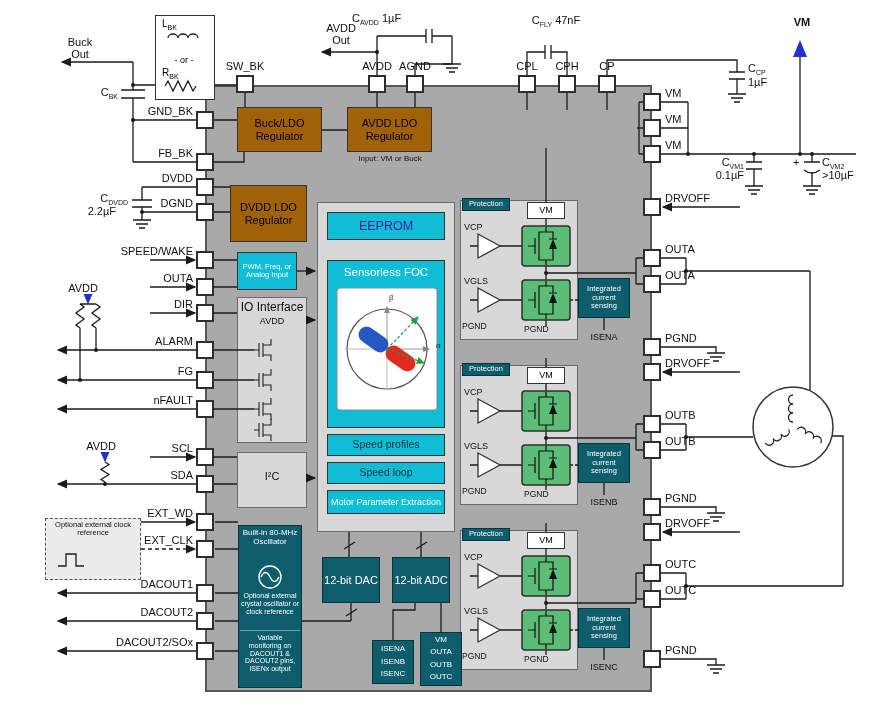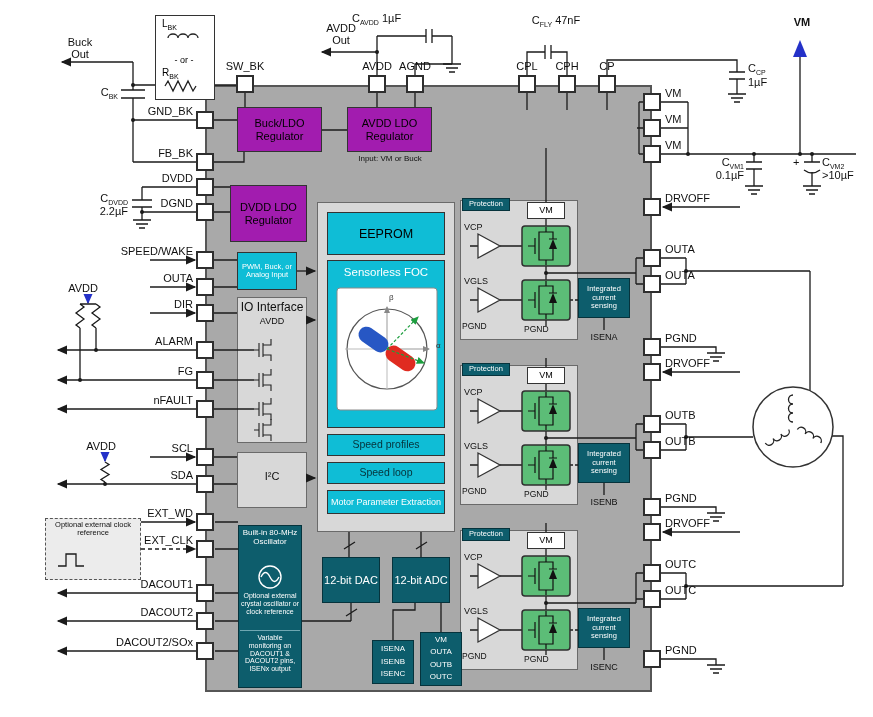--- a/index.html
+++ b/index.html
@@ -5,21 +5,21 @@
   html,body{margin:0;padding:0;background:#fff}
   #canvas{position:relative;width:873px;height:717px;background:#fff;font-family:"Liberation Sans",sans-serif;overflow:hidden}
   .under{position:absolute;z-index:0;box-sizing:border-box}
   #wires{position:absolute;left:0;top:0;z-index:1}
   #overlay{position:absolute;left:0;top:0;z-index:3;pointer-events:none}
   .blk{position:absolute;z-index:2;display:flex;align-items:center;justify-content:center;text-align:center;
        border:1.5px solid #333;box-sizing:border-box;line-height:1.12}
   .pin{position:absolute;z-index:4;width:18px;height:18px;background:#fff;border:2px solid #2e2e2e;box-sizing:border-box}
   .lbl{position:absolute;z-index:4;font-size:11px;color:#101010;line-height:1.12}
   .ctr{text-align:center}.rt{text-align:right}
-  .green{background:#a21caf}
+  .green{background:#a16207}
   .cyan{background:#0fbdd6}
   .teal{background:#0d5d6c;color:#fff;border-color:#06333c}
   .panel{background:#d8d8d8;border:1px solid #6a6a6a}
   .icbody{background:#a9a9a9;border:2px solid #565656}
   .clockbox{background:#ececec;border:1.5px dashed #555}
   sub{font-size:7px}
 </style>
 </head>
 <body>
 
@@ -195,27 +195,27 @@
         <use href="#iofet" transform="translate(264,380)"></use>
       <use href="#iofet" transform="translate(264,409)"></use>
         <use href="#iofet" transform="translate(264,430)"></use>
     </g>
   </svg>
 
   <div class="blk green" style="left:237px;top:107px;width:85px;height:45px;font-size:11px">Buck/LDO Regulator</div>
   <div class="blk green" style="left:347px;top:107px;width:85px;height:45px;font-size:11px">AVDD LDO Regulator</div>
   <span class="lbl ctr" style="left:345px;top:155px;width:90px;font-size:8px">Input: VM or Buck</span>
   <div class="blk green" style="left:230px;top:185px;width:77px;height:57px;font-size:11px">DVDD LDO Regulator</div>
-  <div class="blk cyan" style="left:237px;top:252px;width:60px;height:38px;font-size:7.5px;color:#fff">PWM, Buck, or Analog Input</div>
+  <div class="blk cyan" style="left:237px;top:252px;width:60px;height:38px;font-size:7.5px;color:#fff">PWM, Freq, or Analog Input</div>
 
   <span class="lbl ctr" style="left:239px;top:301px;width:66px;font-size:12px">IO Interface</span>
   <span class="lbl ctr" style="left:239px;top:316px;width:66px;font-size:9px">AVDD</span>
   <span class="lbl ctr" style="left:243px;top:470px;width:58px;font-size:11px">I²C</span>
 
-  <div class="blk cyan" style="left:327px;top:212px;width:118px;height:43px;font-size:12.5px;color:#000000">EEPROM</div>
+  <div class="blk cyan" style="left:327px;top:212px;width:118px;height:28px;font-size:12.5px;color:#4c1d95">EEPROM</div>
   <div class="blk cyan" style="left:327px;top:260px;width:118px;height:168px;align-items:flex-start">
     <span style="margin-top:5px;font-size:11.5px;color:#fff">Sensorless FOC</span>
   </div>
   <div class="blk cyan" style="left:327px;top:434px;width:118px;height:22px;font-size:10.5px;color:#06323a">Speed profiles</div>
   <div class="blk cyan" style="left:327px;top:462px;width:118px;height:22px;font-size:10.5px;color:#06323a">Speed loop</div>
   <div class="blk cyan" style="left:327px;top:490px;width:118px;height:24px;font-size:9px;color:#fff">Motor Parameter Extraction</div>
 
   <div class="blk teal" style="left:238px;top:525px;width:64px;height:163px;display:block">
     <span style="position:absolute;left:2px;top:3px;width:58px;font-size:8px;text-align:center">Built-in 80-MHz Oscillator</span>
     <span style="position:absolute;left:2px;top:66px;width:58px;font-size:7px;text-align:center">Optional external crystal oscillator or clock reference</span>
@@ -345,21 +345,21 @@
   <span class="lbl" style="left:665px;top:435px;width:60px">OUTB</span>
   <span class="lbl" style="left:665px;top:492px;width:60px">PGND</span>
   <span class="lbl" style="left:665px;top:517px;width:60px">DRVOFF</span>
   <span class="lbl" style="left:665px;top:558px;width:60px">OUTC</span>
   <span class="lbl" style="left:665px;top:584px;width:60px">OUTC</span>
   <span class="lbl" style="left:665px;top:644px;width:60px">PGND</span>
 
   <span class="lbl ctr" style="left:58px;top:36px;width:44px">Buck Out</span>
   <span class="lbl rt" style="left:86px;top:86px;width:32px"><span>C</span><sub>BK</sub></span>
   <span class="lbl rt" style="left:88px;top:192px;width:40px"><span>C</span><sub>DVDD</sub></span>
-  <span class="lbl rt" style="left:88px;top:205px;width:40px">2.2µF</span>
+  <span class="lbl rt" style="left:76px;top:205px;width:40px">2.2µF</span>
   <span class="lbl ctr" style="left:318px;top:22px;width:46px">AVDD Out</span>
   <span class="lbl" style="left:352px;top:12px;width:90px"><span>C</span><sub>AVDD</sub> <span>1µF</span></span>
   <span class="lbl ctr" style="left:512px;top:14px;width:88px"><span>C</span><sub>FLY</sub> <span>47nF</span></span>
   <span class="lbl" style="left:748px;top:62px;width:40px"><span>C</span><sub>CP</sub></span>
   <span class="lbl" style="left:748px;top:76px;width:40px">1µF</span>
   <span class="lbl ctr" style="left:789px;top:16px;width:26px;font-weight:bold">VM</span>
   <span class="lbl rt" style="left:700px;top:156px;width:44px"><span>C</span><sub>VM1</sub></span>
   <span class="lbl rt" style="left:700px;top:169px;width:44px">0.1µF</span>
   <span class="lbl" style="left:793px;top:156px;width:12px">+</span>
   <span class="lbl" style="left:822px;top:156px;width:50px"><span>C</span><sub>VM2</sub></span>

